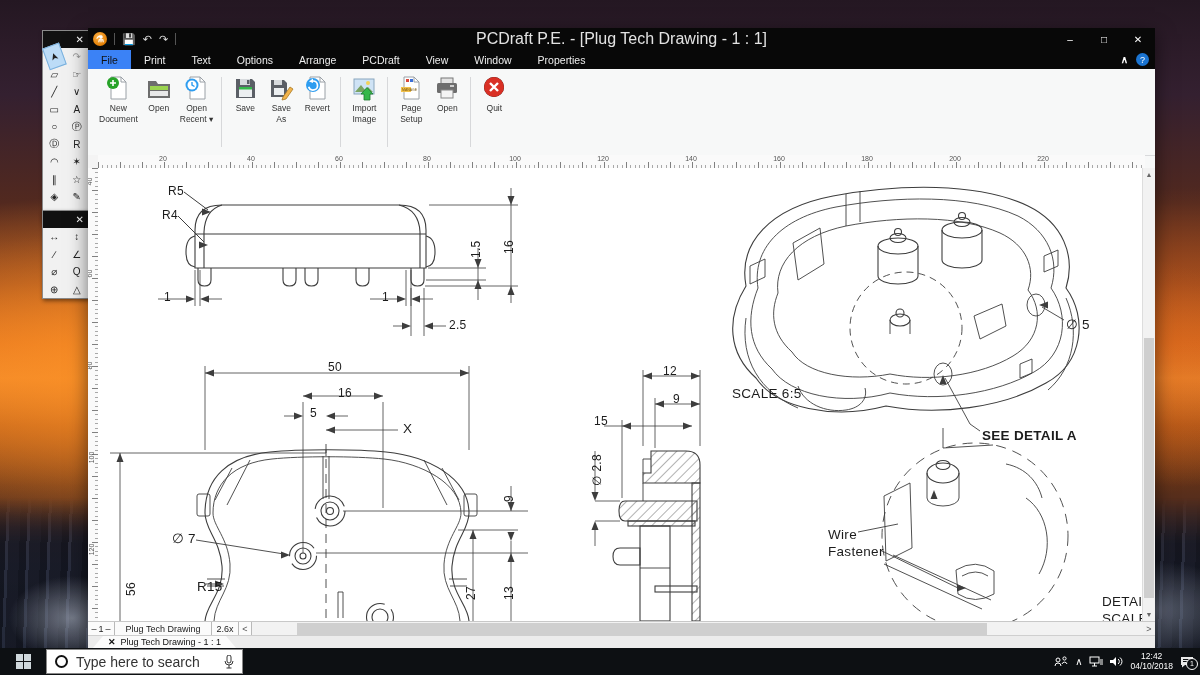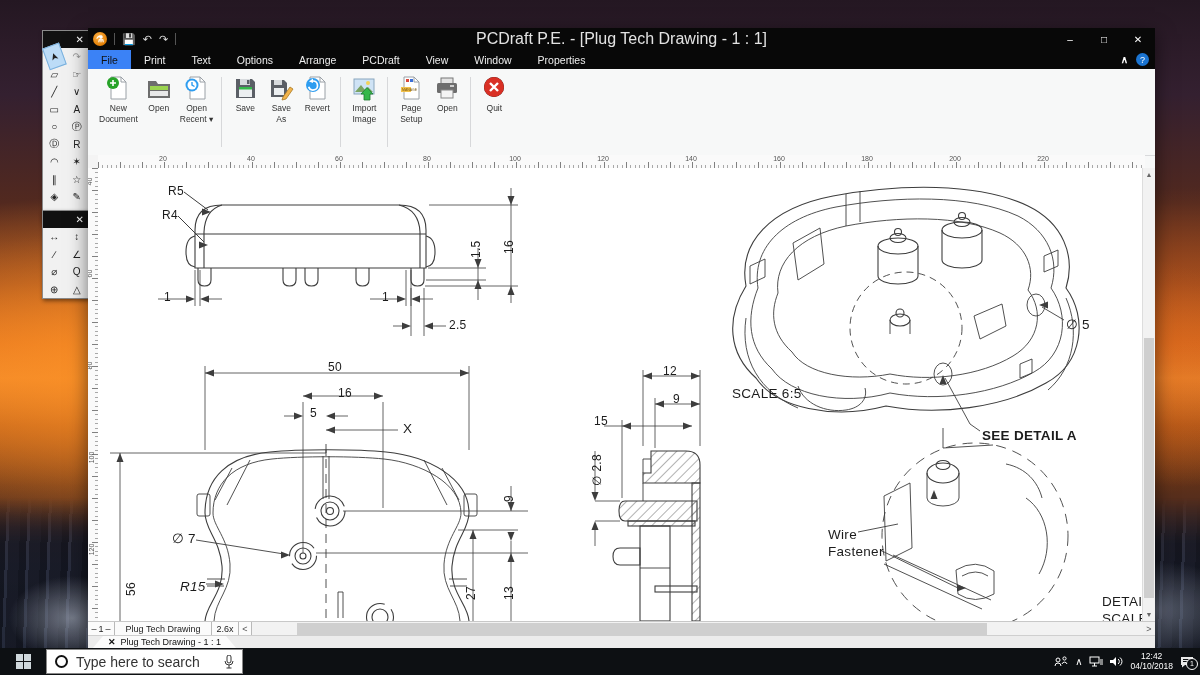--- a/index.html
+++ b/index.html
@@ -540,21 +540,21 @@
           <span class="ann" style="left: 284px; top: 122px;">1</span>
           <span class="ann" style="left: 351px; top: 150px;">2.5</span>
           <span class="ann big" style="left: 634px; top: 218px;">SCALE  6:5</span>
           <span class="ann big" style="left: 968px; top: 148px;">∅ 5</span>
           <span class="ann big" style="left: 884px; top: 260px; font-weight: bold;">SEE DETAIL  A</span>
           <span class="ann" style="left: 230px; top: 192px;">50</span>
           <span class="ann" style="left: 240px; top: 218px;">16</span>
           <span class="ann" style="left: 212px; top: 238px;">5</span>
           <span class="ann big" style="left: 305px; top: 253px;">X</span>
           <span class="ann big" style="left: 74px; top: 362px;">∅ 7</span>
-          <span class="ann big" style="left: 82px; top: 411px; font-style: italic;">R15</span>
+          <span class="ann big" style="left: 99px; top: 411px;">R15</span>
           <span class="ann rot" style="left: 26px; top: 428px;">56</span>
           <span class="ann rot" style="left: 404px; top: 334px;">9</span>
           <span class="ann rot" style="left: 366px; top: 432px;">27</span>
           <span class="ann rot" style="left: 404px; top: 432px;">13</span>
           <span class="ann" style="left: 565px; top: 196px;">12</span>
           <span class="ann" style="left: 575px; top: 224px;">9</span>
           <span class="ann" style="left: 496px; top: 246px;">15</span>
           <span class="ann rot" style="left: 492px; top: 318px;">∅ 2.8</span>
           <span class="ann big" style="left: 730px; top: 359px;">Wire</span>
           <span class="ann big" style="left: 730px; top: 376px;">Fastener</span>

